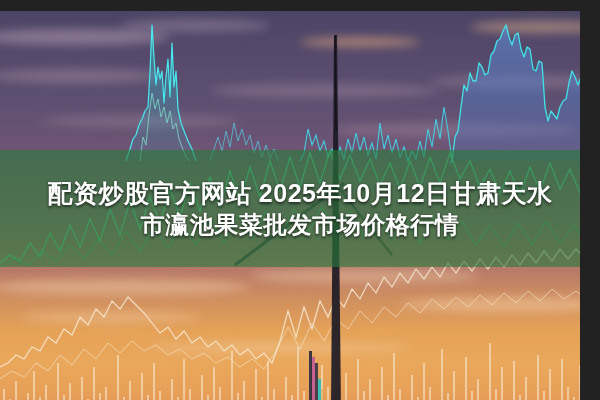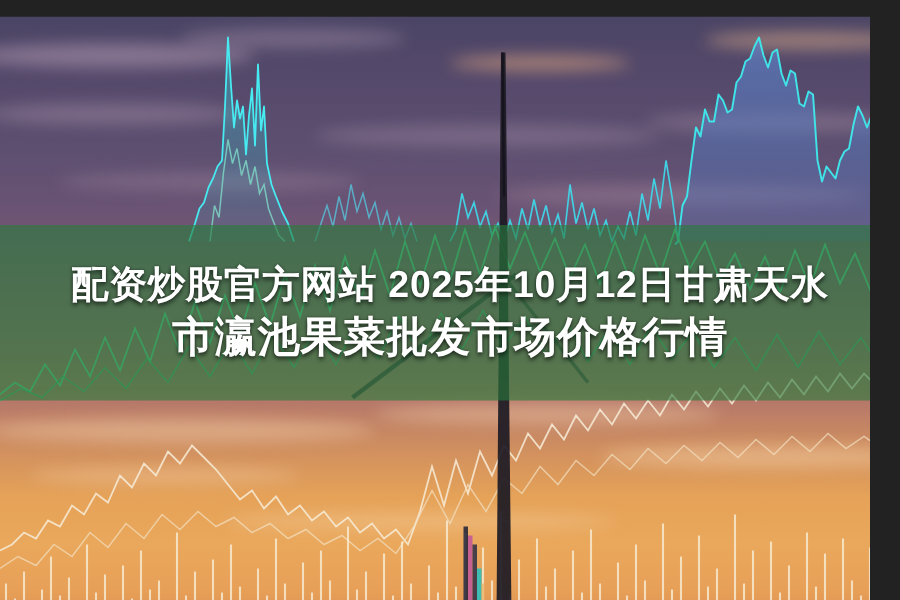--- a/index.html
+++ b/index.html
@@ -58,21 +58,21 @@
     background:rgba(40,122,60,.62);
     display:flex;flex-direction:column;align-items:center;justify-content:center;
     box-sizing:border-box;
   }
   .caption-line{
     color:#ffffff;font-weight:bold;letter-spacing:.5px;
     text-shadow:0 2px 3px rgba(0,0,0,.55),0 0 2px rgba(0,0,0,.4);
     white-space:nowrap;line-height:1.30;
   }
   .l1{font-size:25px;}
-  .l2{font-size:28px;}
+  .l2{font-size:24px;}
 
   
   .cornermark{
     position:absolute;right:5px;bottom:4px;
     font-size:8px;color:rgba(120,80,40,.55);
   }
 </style>
 </head>
 <body>
 

